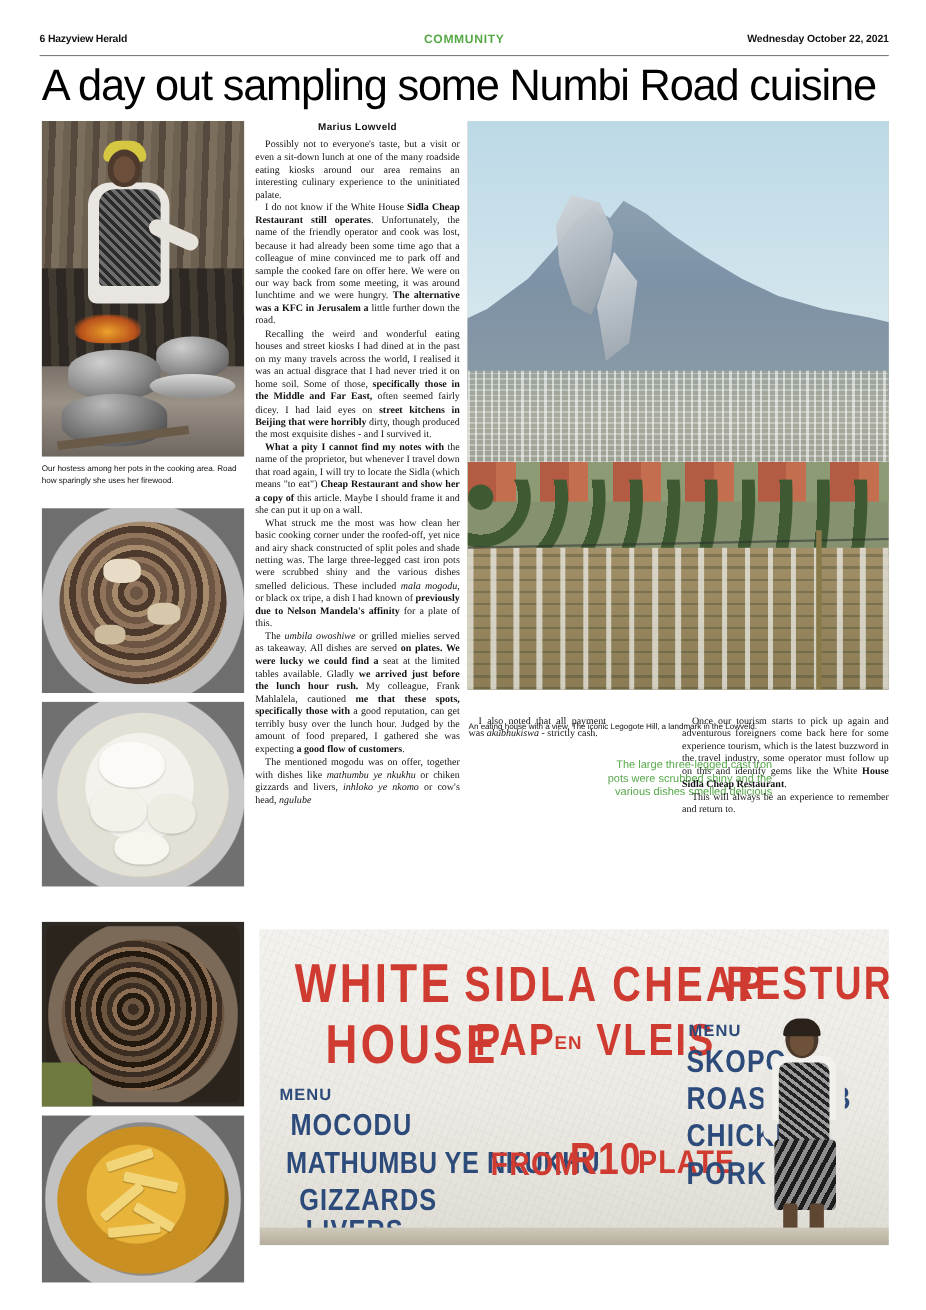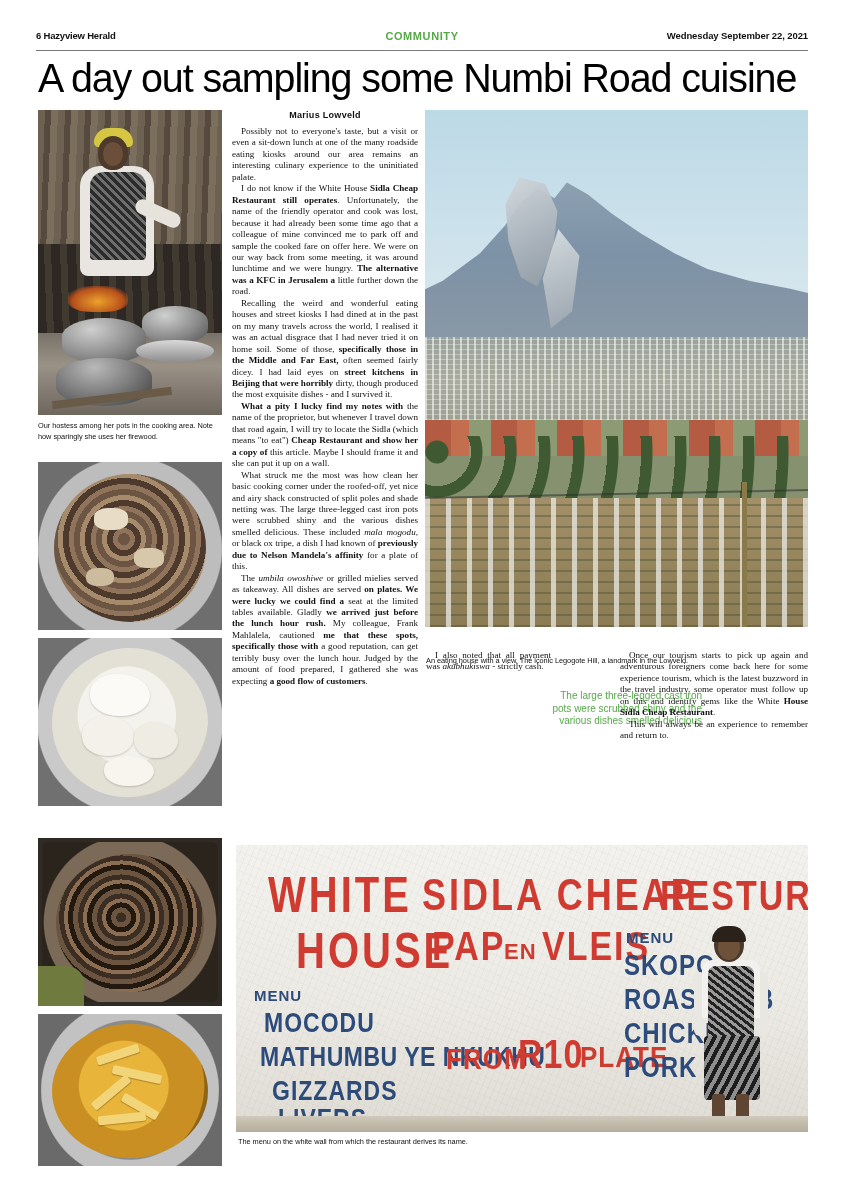--- a/index.html
+++ b/index.html
@@ -159,21 +159,21 @@
   .ph7 .p-leg.l{left:24px;} .ph7 .p-leg.r{left:48px;}
 </style>
 </head>
 <body>
 
 <div class="page">
 
   <div class="masthead">
     <div class="mast-left">6 Hazyview Herald</div>
     <div class="mast-center">COMMUNITY</div>
-    <div class="mast-right">Wednesday September 22, 2021</div>
+    <div class="mast-right">Wednesday October 22, 2021</div>
   </div>
   <div class="mast-rule"></div>
 
   <div class="headline">A day out sampling some Numbi Road cuisine</div>
 
   <div class="photo ph1">
     <div class="sky"></div>
       <div class="wallplank"></div>
       <div class="darkpanel"></div>
       <div class="ground"></div>
@@ -183,21 +183,21 @@
     <div class="woman-scarf"></div>
       <div class="woman-head"></div>
       <div class="woman-face"></div>
     <div class="arm"></div>
     <div class="pot p2"></div>
       <div class="pot p1"></div>
       <div class="lid"></div>
       <div class="pot p3"></div>
     <div class="wood"></div>
   </div>
-  <div class="cap" style="left:38px;top:421px;width:186px;">Our hostess among her pots in the cooking area. Note how sparingly she uses her firewood.</div>
+  <div class="cap" style="left:38px;top:421px;width:186px;">Our hostess among her pots in the cooking area. Road how sparingly she uses her firewood.</div>
 
   <div class="photo ph2">
     <div class="rim"></div>
       <div class="inner"></div>
     <div class="chunk c1"></div>
       <div class="chunk c2"></div>
       <div class="chunk c3"></div>
   </div>
 
   <div class="photo ph3">
@@ -225,23 +225,24 @@
     <div class="chip k4"></div>
       <div class="chip k5"></div>
   </div>
 
   <div class="byline">Marius Lowveld</div>
 
   <div class="col" id="col1" style="left:232px;top:126px;width:186px;">
       <p>Possibly not to everyone's taste, but a visit or even a sit-down lunch at one of the many roadside eating kiosks around our area remains an interesting culinary experience to the uninitiated palate.</p>
       <p>I do not know if the White House <b>Sidla Cheap Restaurant still operates</b>. Unfortunately, the name of the friendly operator and cook was lost, because it had already been some time ago that a colleague of mine convinced me to park off and sample the cooked fare on offer here. We were on our way back from some meeting, it was around lunchtime and we were hungry. <b>The alternative was a KFC in Jerusalem a</b> little further down the road.</p>
       <p>Recalling the weird and wonderful eating houses and street kiosks I had dined at in the past on my many travels across the world, I realised it was an actual disgrace that I had never tried it on home soil. Some of those, <b>specifically those in the Middle and Far East,</b> often seemed fairly dicey. I had laid eyes on <b>street kitchens in Beijing that were horribly</b> dirty, though produced the most exquisite dishes - and I survived it.</p>
-      <p><b>What a pity I lucky find my notes with</b> the name of the proprietor, but whenever I travel down that road again, I will try to locate the Sidla (which means "to eat") <b>Cheap Restaurant and show her a copy of</b> this article. Maybe I should frame it and she can put it up on a wall.</p>
+      <p><b>What a pity I cannot find my notes with</b> the name of the proprietor, but whenever I travel down that road again, I will try to locate the Sidla (which means "to eat") <b>Cheap Restaurant and show her a copy of</b> this article. Maybe I should frame it and she can put it up on a wall.</p>
       <p>What struck me the most was how clean her basic cooking corner under the roofed-off, yet nice and airy shack constructed of split poles and shade netting was. The large three-legged cast iron pots were scrubbed shiny and the various dishes smelled delicious. These included <i>mala mogodu</i>, or black ox tripe, a dish I had known of <b>previously due to Nelson Mandela's affinity</b> for a plate of this.</p>
       <p>The <i>umbila owoshiwe</i> or grilled mielies served as takeaway. All dishes are served <b>on plates. We were lucky we could find a</b> seat at the limited tables available. Gladly <b>we arrived just before the lunch hour rush.</b> My colleague, Frank Mahlalela, cautioned <b>me that these spots, specifically those with</b> a good reputation, can get terribly busy over the lunch hour. Judged by the amount of food prepared, I gathered she was expecting <b>a good flow of customers</b>.</p>
+      <p>The mentioned mogodu was on offer, together with dishes like <i>mathumbu ye nkukhu</i> or chiken gizzards and livers, <i>inhloko ye nkomo</i> or cow's head, <i>ngulube</i></p>
     </div>
 
   <div class="photo ph6">
     <div class="sky"></div>
     <div class="hill"></div>
       <div class="crag"></div>
       <div class="crag2"></div>
     <div class="township"></div>
     <div class="midground"></div>
       <div class="roofs"></div>
@@ -267,21 +268,21 @@
     <div class="wall"></div>
       <div class="grit"></div>
 
     <div class="txt red" style="left:32px;top:22px;font-size:40px;letter-spacing:3px;transform:scaleY(1.25);transform-origin:left top;">WHITE</div>
     <div class="txt red" style="left:60px;top:78px;font-size:40px;letter-spacing:3px;transform:scaleY(1.25);transform-origin:left top;">HOUSE</div>
 
     <div class="txt red" style="left:186px;top:24px;font-size:36px;letter-spacing:3px;transform:scaleY(1.25);transform-origin:left top;">SIDLA CHEAP</div>
     <div class="txt red" style="left:424px;top:26px;font-size:34px;letter-spacing:2px;transform:scaleY(1.25);transform-origin:left top;">RESTURANT</div>
 
     <div class="txt red" style="left:196px;top:78px;font-size:34px;letter-spacing:2px;transform:scaleY(1.2);transform-origin:left top;">PAP</div>
-    <div class="txt red" style="left:268px;top:94px;font-size:22px;letter-spacing:1px;">EN</div>
+    <div class="txt red" style="left:268px;top:94px;font-size:17px;letter-spacing:1px;">EN</div>
     <div class="txt red" style="left:306px;top:78px;font-size:34px;letter-spacing:2px;transform:scaleY(1.2);transform-origin:left top;">VLEIS</div>
 
     <div class="txt blue" style="left:18px;top:142px;font-size:15px;letter-spacing:1px;">MENU</div>
     <div class="txt blue" style="left:28px;top:162px;font-size:23px;letter-spacing:1px;transform:scaleY(1.2);transform-origin:left top;">MOCODU</div>
     <div class="txt blue" style="left:24px;top:196px;font-size:23px;letter-spacing:0.5px;transform:scaleY(1.2);transform-origin:left top;">MATHUMBU  YE NKUKHU</div>
     <div class="txt blue" style="left:36px;top:230px;font-size:23px;letter-spacing:1px;transform:scaleY(1.2);transform-origin:left top;">GIZZARDS</div>
     <div class="txt blue" style="left:42px;top:258px;font-size:23px;letter-spacing:1px;transform:scaleY(1.2);transform-origin:left top;">LIVERS</div>
 
     <div class="txt red" style="left:210px;top:196px;font-size:26px;letter-spacing:1px;transform:scaleY(1.15);transform-origin:left top;">FROM</div>
     <div class="txt red" style="left:282px;top:186px;font-size:34px;letter-spacing:1px;transform:scaleY(1.2);transform-origin:left top;">R10</div>
@@ -301,15 +302,14 @@
         <div class="p-skirt"></div>
       <div class="p-leg l"></div>
         <div class="p-leg r"></div>
       <div class="p-head"></div>
         <div class="p-face"></div>
         <div class="p-hair"></div>
     </div>
 
     <div class="botstrip"></div>
   </div>
-  <div class="cap" style="left:238px;top:1137px;width:560px;">The menu on the white wall from which the restaurant derives its name.</div>
 
 </div>
 
 </body></html>

